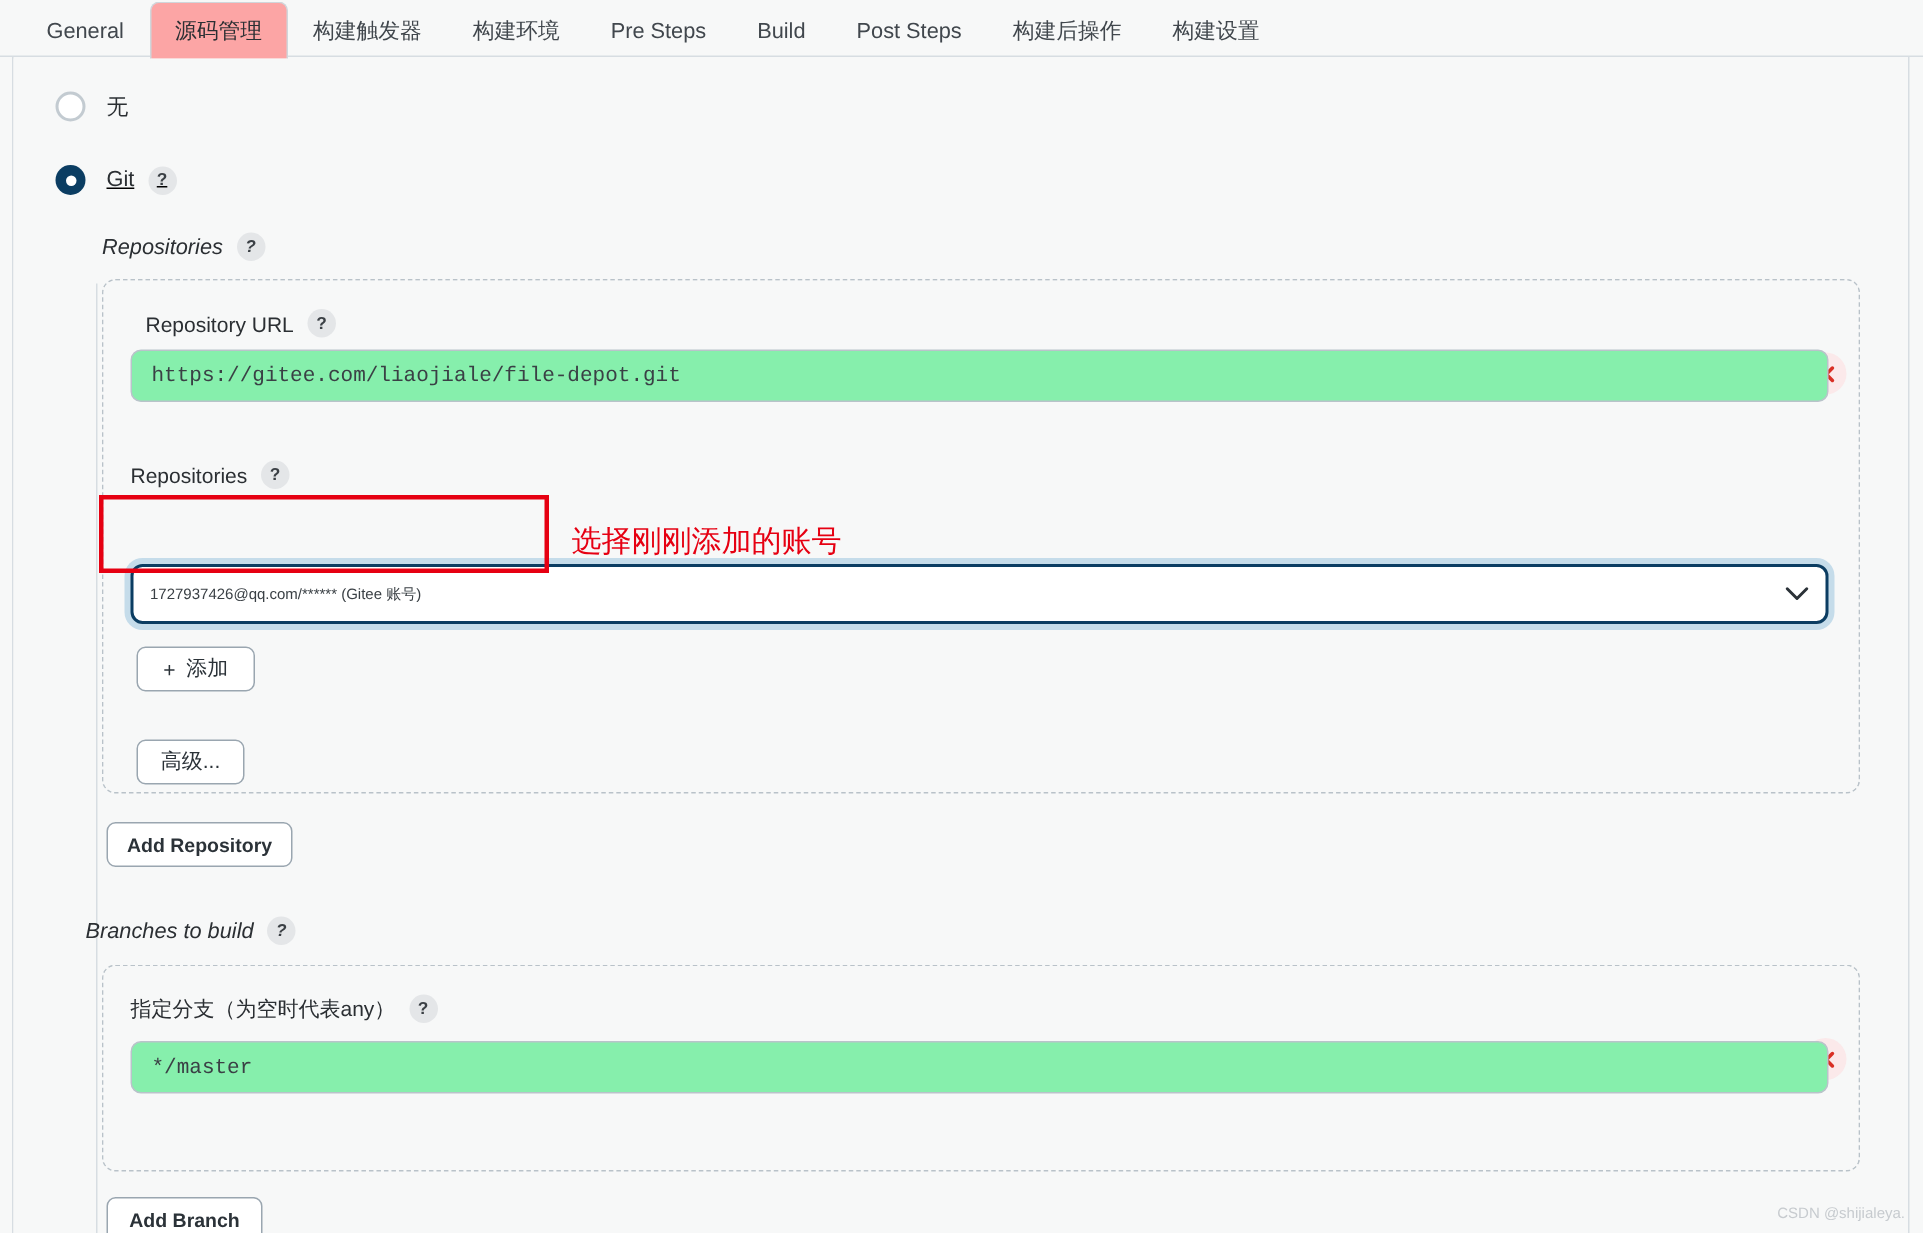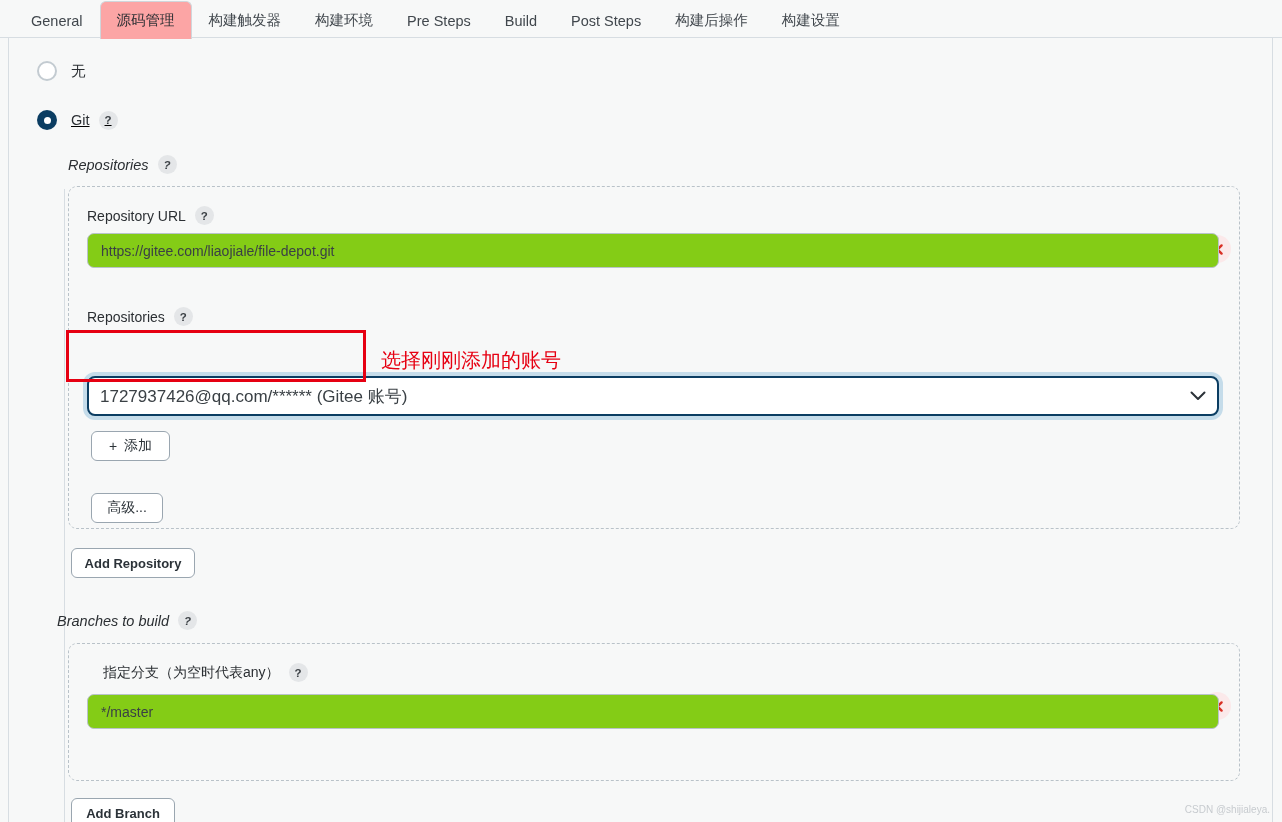--- a/index.html
+++ b/index.html
@@ -181,42 +181,42 @@
     align-items: center;
     font-size: 14px;
     color: #2b2f33;
   }
 
   .text-input {
     position: absolute;
     box-sizing: border-box;
     border: 1px solid #b9c3ca;
     border-radius: 7px;
-    background: #84cc16;
-    font-family: Liberation Sans, sans-serif;
+    background: #86efac;
+    font-family: Liberation Mono, monospace;
     font-size: 14px;
     color: #3a4045;
     padding: 0 13px;
     outline: none;
   }
 
   
   .select-wrap {
     position: absolute;
     box-sizing: border-box;
     border: 2px solid #0b3d62;
     border-radius: 8px;
     background: #ffffff;
     box-shadow: 0 0 0 4px #c5dcea;
     display: flex;
     align-items: center;
   }
   .select-text {
     flex: 1 1 auto;
-    font-size: 17px;
+    font-size: 10px;
     color: #3a4045;
     padding-left: 11px;
     white-space: nowrap;
     overflow: hidden;
   }
   .chev {
     width: 38px;
     display: flex;
     align-items: center;
     justify-content: center;
@@ -345,21 +345,21 @@
     </div>
 
     <div class="dashed-panel" style="left:59px; top:147px; width:1172px; height:343px;">
 
       <button class="del-btn" style="left:1134px; top:48px;">
         <svg width="13" height="13" viewBox="0 0 13 13" aria-hidden="true">
           <path d="M2.4 2.4 L10.6 10.6 M10.6 2.4 L2.4 10.6" stroke="#d93025" stroke-width="2.4" stroke-linecap="round"></path>
         </svg>
       </button>
 
-      <div class="field-label" style="left:18px; top:19px;">
+      <div class="field-label" style="left:28px; top:19px;">
         <span>Repository URL</span>
         <span class="help">?</span>
       </div>
 
       <input class="text-input" style="left: 18px; top: 46px; width: 1132px; height: 35px;" value="https://gitee.com/liaojiale/file-depot.git">
 
       <div class="field-label" style="left:18px; top:120px;">
         <span>Repositories</span>
         <span class="help">?</span>
       </div>
@@ -393,21 +393,21 @@
     </div>
 
     <div class="dashed-panel" style="left:59px; top:604px; width:1172px; height:138px;">
 
       <button class="del-btn" style="left:1134px; top:48px;">
         <svg width="13" height="13" viewBox="0 0 13 13" aria-hidden="true">
           <path d="M2.4 2.4 L10.6 10.6 M10.6 2.4 L2.4 10.6" stroke="#d93025" stroke-width="2.4" stroke-linecap="round"></path>
         </svg>
       </button>
 
-      <div class="field-label" style="left:34px; top:19px;align-items:center;">
+      <div class="field-label" style="left:18px; top:19px;align-items:center;">
         <span>指定分支（为空时代表any）</span>
         <span class="help">?</span>
       </div>
 
       <input class="text-input" style="left: 18px; top: 50px; width: 1132px; height: 35px;" value="*/master">
     </div>
 
     <button class="btn" style="left:62px; top:759px; width:104px; height:30px;">
       <span>Add Branch</span>
     </button>

